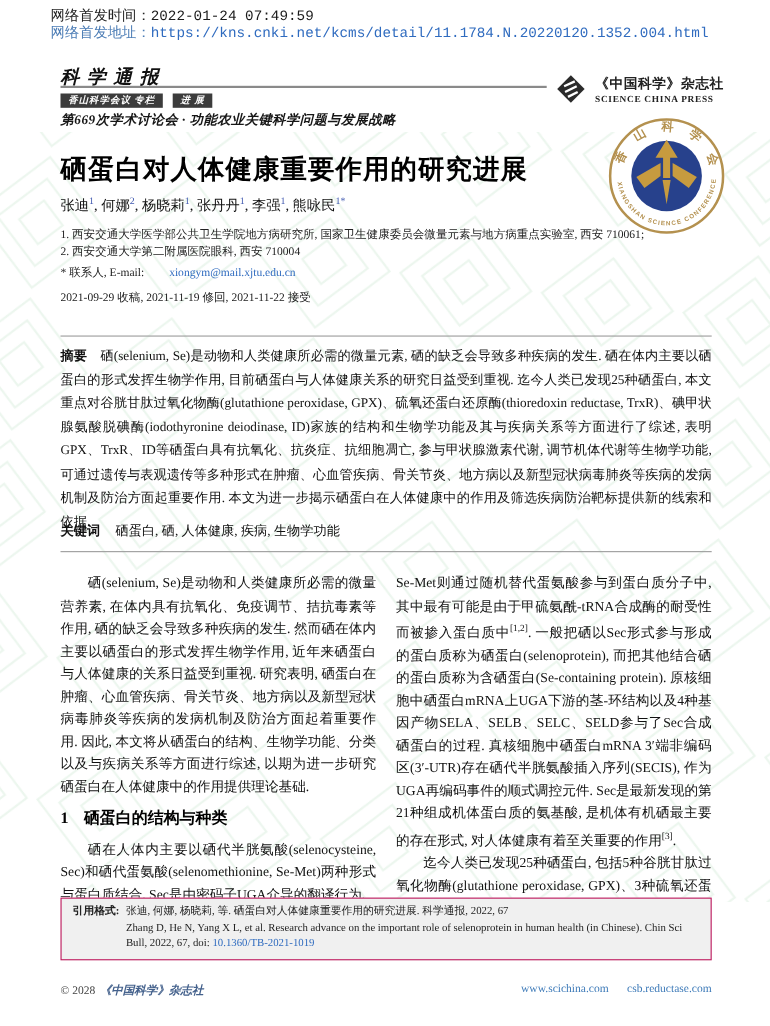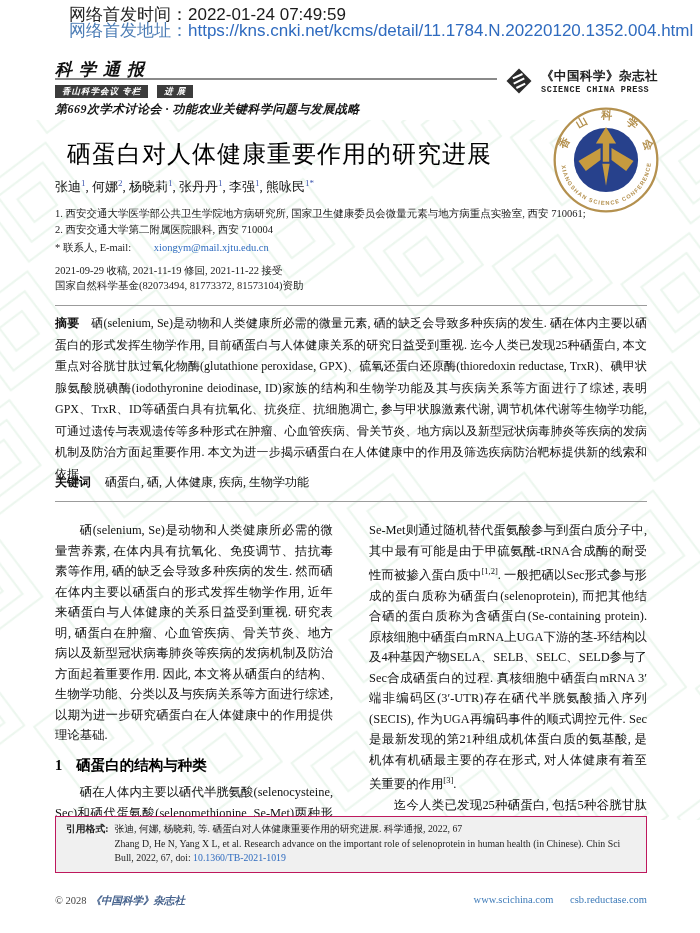--- a/index.html
+++ b/index.html
@@ -3,60 +3,60 @@
 <meta charset="utf-8">
 <style>
   * { margin:0; padding:0; box-sizing:border-box; }
   html,body { background:#ffffff; }
   body { font-family:"Liberation Serif","DejaVu Serif",serif; color:#1a1a1a; }
   .page { position:relative; width:700px; height:933px; background:#fff; overflow:hidden; }
   .wm { position:absolute; left:0; top:0; z-index:0; opacity:.55; pointer-events:none; }
   .layer { position:absolute; z-index:1; }
 
   
-  .meta { left:69px; top:7px; font-size:17px; line-height:16px; font-family:Liberation Sans, sans-serif; }
+  .meta { left:46px; top:7px; font-size:13px; line-height:16px; font-family:Liberation Mono, monospace; }
   .meta .lbl1 { color:#222; }
   .meta .lbl2 { color:#4b7cb5; }
   .meta .url { color:#2f6bbf; text-decoration:none; }
 
   
   .jname { left:55px; top:58px; font-size:17px; font-weight:bold; font-style:italic; letter-spacing:7px; color:#111; }
   .jrule { left:55px; top:78px; width:442px; height:2px; background:#8a8a8a; }
   .badges { left:55px; top:85px; display:flex; gap:9px; }
   .badge { background:#3c3c3c; color:#fff; font-size:8.5px; line-height:13px; padding:0 7px; font-style:italic; letter-spacing:1px; white-space:nowrap;font-weight:bold; }
   .conf { left:55px; top:101px; font-size:12px; font-weight:bold; font-style:italic; color:#161616; letter-spacing:.5px; }
 
   
   .press { left:504px; top:66px; display:flex; align-items:center; gap:7px; }
   .press-txt .cn { font-size:12.5px; font-weight:bold; color:#222; letter-spacing:.5px; }
-  .press-txt .en { font-size:8.5px; font-weight:bold; color:#222; letter-spacing:.6px; font-family:Liberation Mono, monospace; }
+  .press-txt .en { font-size:8.5px; font-weight:bold; color:#222; letter-spacing:.6px; font-family:Liberation Serif, serif; }
 
   
   .seal { left:551px; top:105px; width:110px; height:110px; }
 
   
-  .title { left:67px; top:138px; font-size:24px; font-weight:normal; color:#000; letter-spacing:1px; }
+  .title { left:55px; top:138px; font-size:24px; font-weight:bold; color:#000; letter-spacing:1px; }
   .authors { left:55px; top:178px; font-size:13px; color:#111; }
   .authors sup { color:#4059b0; font-size:9px; }
   .affil { left:55px; top:206px; font-size:10.5px; line-height:15.5px; color:#222; }
   .contact { left:55px; top:241px; font-size:10.5px; color:#222; }
   .contact .email { color:#2f6bbf; text-decoration:none;margin-left:20px; }
   .dates { left:55px; top:264px; font-size:10.5px; color:#222; }
   .funding { left:55px; top:279px; font-size:10.5px; color:#222; }
 
   .hr1 { left:55px; top:305px; width:592px; height:1px; background:#9b9b9b; }
   .hr2 { left:55px; top:501px; width:592px; height:1px; background:#9b9b9b; }
 
   .abstract { left:55px; top:313px; width:592px; font-size:12px; line-height:21.5px; text-align:justify; color:#111; }
   .abstract .lab { font-weight:bold; margin-right:12px; }
   .keywords { left:55px; top:474px; width:592px; font-size:12px; color:#111; }
   .keywords .lab { font-weight:bold; margin-right:14px; }
 
   
-  .cols { left:55px; top:520px; width:592px; display:flex; gap:36px; }
+  .cols { left:55px; top:520px; width:592px; display:flex; gap:18px; }
   .col { width:287px; font-size:12.4px; line-height:20.5px; text-align:justify; color:#111; }
   .col p.ind { text-indent:2em; }
   .col p sup { font-size:8.5px; }
   .h1 { font-size:14.5px; font-weight:bold; margin:9px 0 7px 0; color:#000; }
   .h1 .num { margin-right:14px; }
 
   
   .citebox { left:55px; top:816px; width:592px; background:#f0f0f0; border:1px solid #be185d; padding:5px 10px 6px 10px; font-size:9.8px; line-height:14.5px; color:#222; display:flex; }
   .citebox .clab { font-weight:bold; white-space:nowrap; margin-right:6px; }
   .citebox .doi { color:#2f6bbf; text-decoration:none; }
@@ -138,21 +138,20 @@
   <div class="layer affil">
     <div>1. 西安交通大学医学部公共卫生学院地方病研究所, 国家卫生健康委员会微量元素与地方病重点实验室, 西安 710061;</div>
     <div>2. 西安交通大学第二附属医院眼科, 西安 710004</div>
   </div>
 
   <div class="layer contact">
     <span>* 联系人, E-mail: </span><a class="email" href="#">xiongym@mail.xjtu.edu.cn</a>
   </div>
 
   <div class="layer dates">2021-09-29 收稿, 2021-11-19 修回, 2021-11-22 接受</div>
-  <div class="layer funding">国家自然科学基金(82073494, 81773372, 81573104)资助</div>
 
   <div class="layer hr1"></div>
 
   <div class="layer abstract">
     <span class="lab">摘要</span><span>硒(selenium, Se)是动物和人类健康所必需的微量元素, 硒的缺乏会导致多种疾病的发生. 硒在体内主要以硒蛋白的形式发挥生物学作用, 目前硒蛋白与人体健康关系的研究日益受到重视. 迄今人类已发现25种硒蛋白, 本文重点对谷胱甘肽过氧化物酶(glutathione peroxidase, GPX)、硫氧还蛋白还原酶(thioredoxin reductase, TrxR)、碘甲状腺氨酸脱碘酶(iodothyronine deiodinase, ID)家族的结构和生物学功能及其与疾病关系等方面进行了综述, 表明GPX、TrxR、ID等硒蛋白具有抗氧化、抗炎症、抗细胞凋亡, 参与甲状腺激素代谢, 调节机体代谢等生物学功能, 可通过遗传与表观遗传等多种形式在肿瘤、心血管疾病、骨关节炎、地方病以及新型冠状病毒肺炎等疾病的发病机制及防治方面起重要作用. 本文为进一步揭示硒蛋白在人体健康中的作用及筛选疾病防治靶标提供新的线索和依据.</span>
   </div>
 
   <div class="layer keywords">
     <span class="lab">关键词</span><span>硒蛋白, 硒, 人体健康, 疾病, 生物学功能</span>
   </div>

